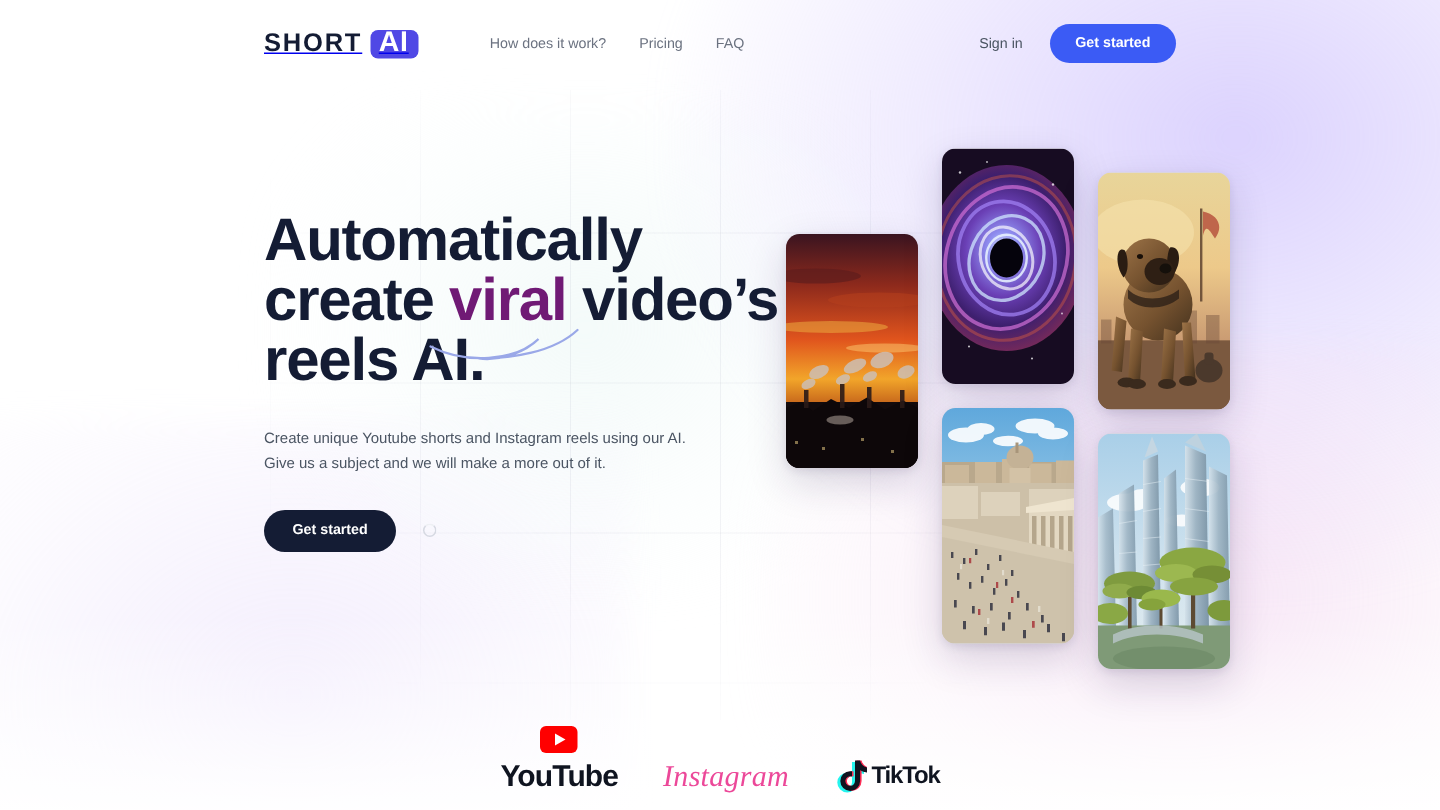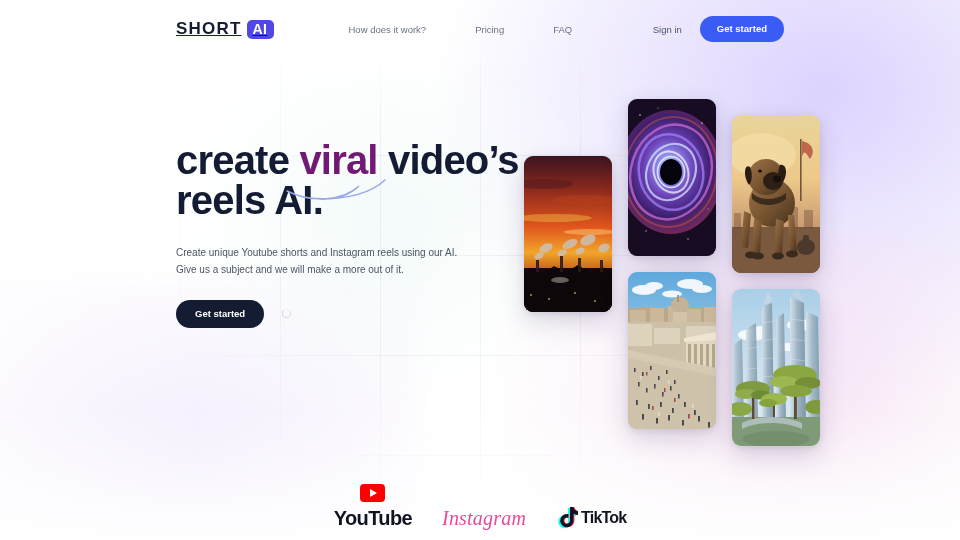--- a/index.html
+++ b/index.html
@@ -58,28 +58,28 @@
     padding:0 176px;
     gap:20px;
   }
   .logo { display:flex; align-items:center; gap:5px; }
   .logo-word {
     font-size:17px; font-weight:700; color:#141c34;
     letter-spacing:1.2px;
   }
   .logo-badge {
     background:#5048e5; color:#fff; border-radius:5px;
-    font-size:14px; font-weight:700; letter-spacing:.5px;
+    font-size:19px; font-weight:700; letter-spacing:.5px;
     padding:2px 6px 3px 6px; line-height:1;
     display:inline-flex; align-items:center; justify-content:center;
     min-width:24px; height:19px;
   }
   nav.main-nav { display:flex; gap:22px; margin-left:28px; }
   nav.main-nav a {
-    font-size:9.5px; color:#6b7280; text-decoration:none; white-space:nowrap;margin-left:27px;
+    font-size:9.5px; color:#6b7280; text-decoration:none; white-space:nowrap;
   }
   .header-right { margin-left:auto; display:flex; align-items:center; gap:18px; }
   .signin { font-size:9.5px; color:#4b5563; text-decoration:none; }
   .btn-header {
     background:#3b5bf5; color:#fff; border:none; border-radius:999px;
     font-size:9.5px; font-weight:600; padding:8px 17px; cursor:pointer;
     font-family:inherit; line-height:1;
   }
 
   
@@ -170,20 +170,21 @@
   </nav>
 
   <div class="header-right">
     <a class="signin" href="#">Sign in</a>
     <button class="btn-header">Get started</button>
   </div>
 </header>
 
 <section id="hero">
   <h1 class="headline">
+    <span class="hl-line">Automatically</span>
     <span class="hl-line"><span>create </span><span class="viral-wrap"><span class="viral">viral</span><svg class="viral-swoosh" viewBox="0 0 104 30">
             <path d="M2 17 C26 29, 58 27, 74 12 C66 20, 50 27, 34 25 C56 25, 84 21, 100 6" fill="none" stroke="#9aa8e8" stroke-width="1.5" stroke-linecap="round"></path>
           </svg></span><span> video’s</span></span>
     <span class="hl-line">reels AI.</span>
   </h1>
 
   <p class="sub">Create unique Youtube shorts and Instagram reels using our AI. Give us a subject and we will make a more out of it.</p>
 
   <div class="cta-row">
     <button class="btn-dark">Get started</button>

